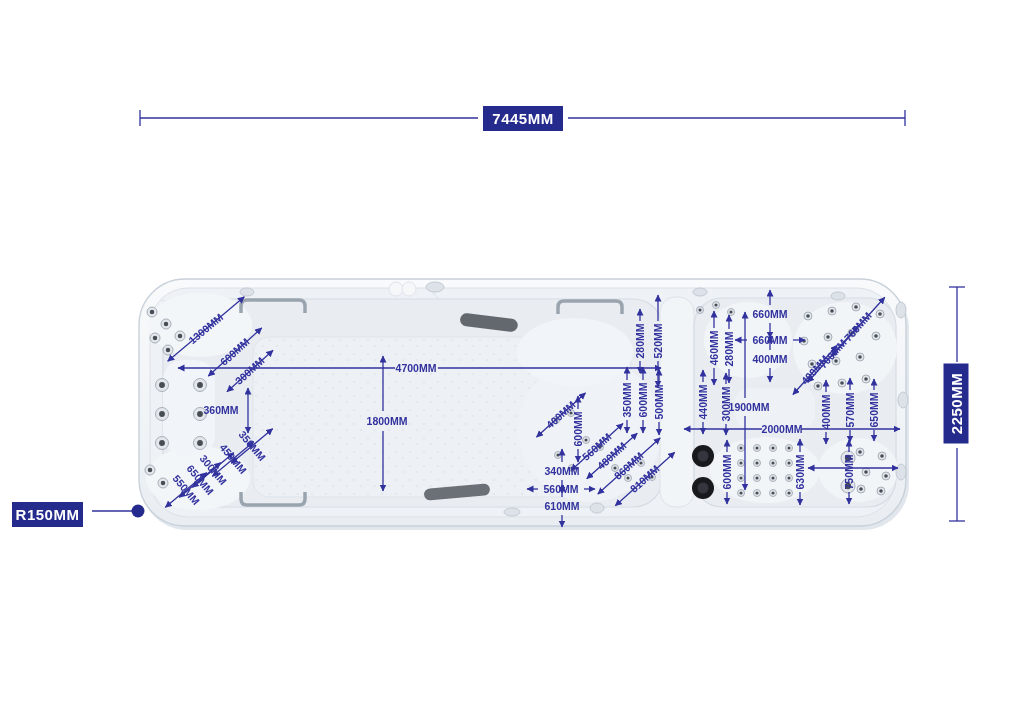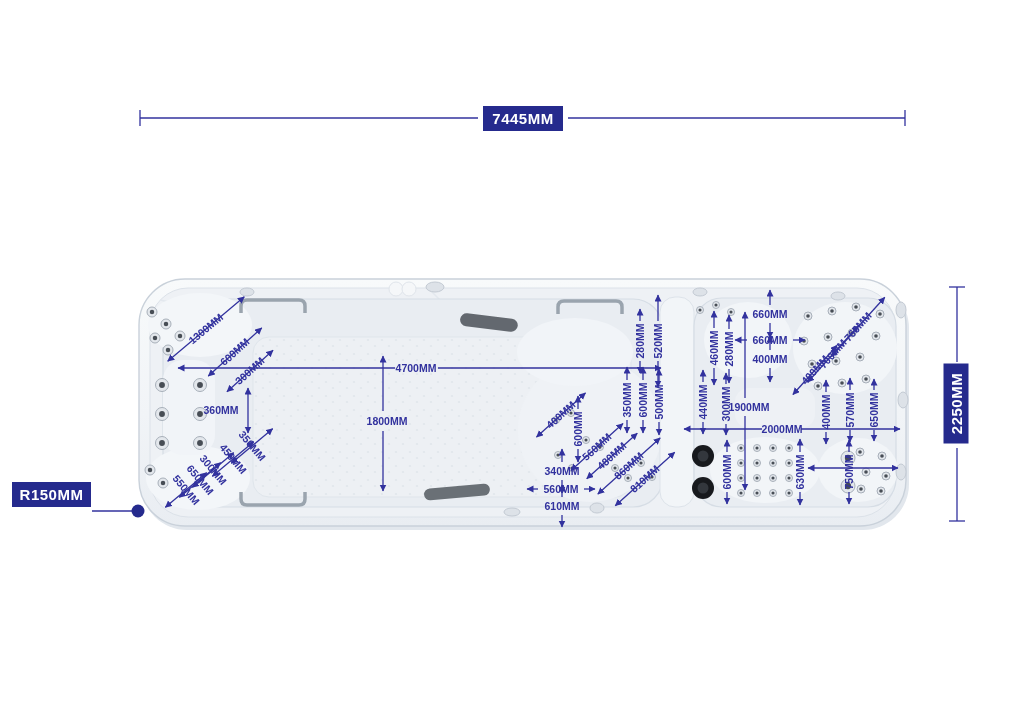--- a/index.html
+++ b/index.html
@@ -358,14 +358,14 @@
       <text transform="translate(800 472) rotate(-90)" text-anchor="middle" dy="3.5" fill="#32329e">630MM</text>
       <line x1="849" y1="452" x2="849" y2="440" stroke="#32329e" stroke-width="1.3" marker-end="url(#ah)"></line>
       <line x1="849" y1="492" x2="849" y2="504" stroke="#32329e" stroke-width="1.3" marker-end="url(#ah)"></line>
       <text transform="translate(849 472) rotate(-90)" text-anchor="middle" dy="3.5" fill="#32329e">750MM</text>
     </svg>
 
   <div class="dim-box" style="left:483px;top:106px;width:80px;height:25px;text-align:center;">7445MM</div>
 
   <div class="dim-box" style="left:916px;top:391px;width:80px;height:25px;transform:rotate(-90deg);">2250MM</div>
 
-  <div class="dim-box" style="left:12px;top:482px;width:79px;height:25px;">R150MM</div>
+  <div class="dim-box" style="left:12px;top:502px;width:71px;height:25px;">R150MM</div>
 </div>
 
 </body></html>

